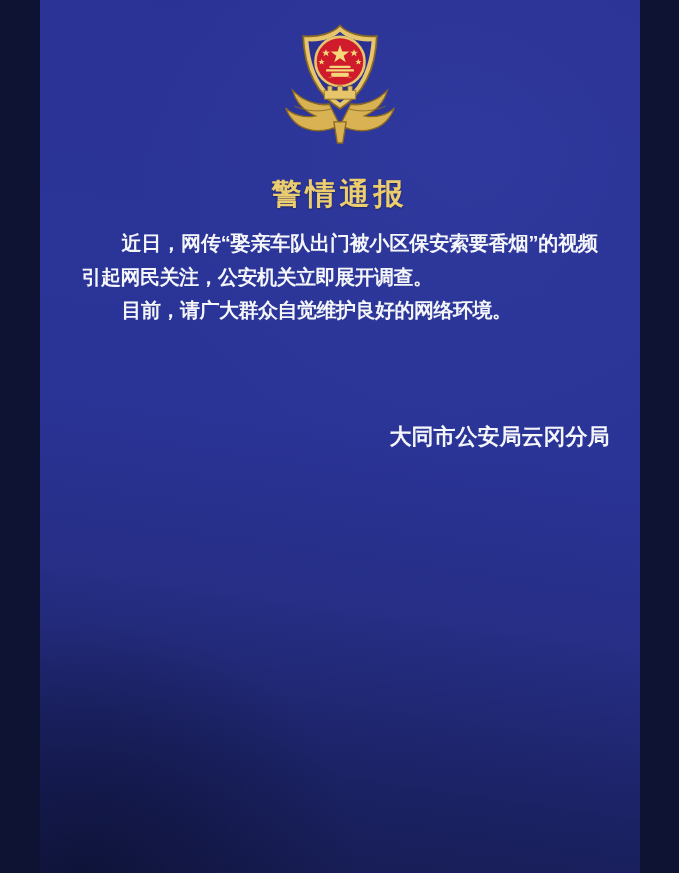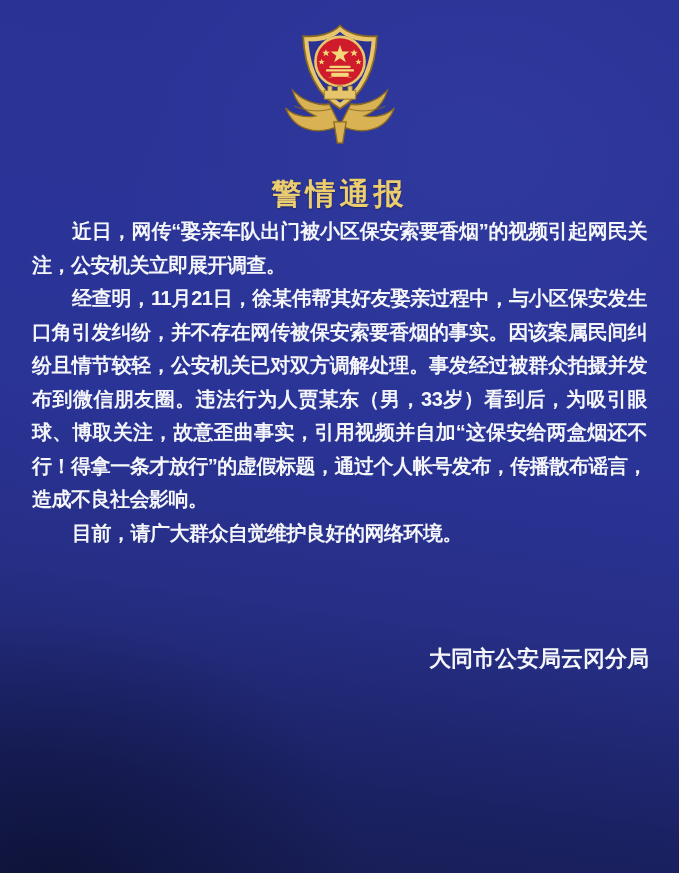--- a/index.html
+++ b/index.html
@@ -3,21 +3,21 @@
 <meta charset="utf-8">
 <style>
   html, body {
     margin: 0;
     padding: 0;
     background: #0e1233;
     font-family: "Liberation Sans", "DejaVu Sans", sans-serif;
   }
   .poster {
     position: relative;
-    width: 679px;
+    width: 600px;
     height: 873px;
     margin: 0 auto;
     overflow: hidden;
     color: #f5f6fa;
     background:
       radial-gradient(90% 60% at 70% 18%, rgba(90,110,210,0.10), rgba(0,0,0,0) 60%),
       radial-gradient(70% 45% at 8% 100%, rgba(5,8,30,0.45), rgba(0,0,0,0) 65%),
       linear-gradient(188deg, #2b3296 0%, #2a3497 48%, #262e85 68%, #1b2264 86%, #161c50 100%);
   }
   .badge-wrap {
@@ -29,21 +29,22 @@
     text-align: center;
     font-size: 30px;
     font-weight: bold;
     letter-spacing: 4px;
     color: #ecce6f;
     text-shadow: 0 1px 2px rgba(0,0,0,0.35);
   }
   .title-notice { margin-top: 20px; }
   .title-tips   { margin-top: 36px; }
   .content {
-    padding: 0 32px;
+    padding: 0 42px;
+    margin-top: 12px;
   }
   .content p {
     margin: 0;
     font-size: 20px;
     letter-spacing: -0.5px;
     line-height: 33.5px;
     text-align: justify;
     text-indent: 2em;
     color: #f5f6fa;
     font-weight: 600;
@@ -98,21 +99,20 @@
 
         <path d="M52 78 h4 v-5 h5 v5 h6 v-5 h6 v5 h6 v-5 h5 v5 h4 v10 h-36 Z" fill="#e7c56d" stroke="#8a6a22" stroke-width="1"></path>
       </svg>
     </span>
   </div>
 
   <div class="section-title title-notice">警情通报</div>
 
   <div class="content">
     <p>近日，网传“娶亲车队出门被小区保安索要香烟”的视频引起网民关注，公安机关立即展开调查。</p>
-    <p>经查明，11月21日，徐某伟帮其好友娶亲过程中，与小区保安发生口角引发纠纷，并不存在网传被保安索要香烟的事实。因该案属民间纠纷且情节较轻，公安机关已对双方调解处理。事发经过被群众拍摄并发布到微信朋友圈。违法行为人贾某东（男，33岁）看到后，为吸引眼球、博取关注，故意歪曲事实，引用视频并自加“这保安给两盒烟还不行！得拿一条才放行”的虚假标题，通过个人帐号发布，传播散布谣言，造成不良社会影响。</p>
     <p>目前，请广大群众自觉维护良好的网络环境。</p>
   </div>
 
 
 
   <div class="agency">大同市公安局云冈分局</div>
 
 </div>
 
 </body></html>

